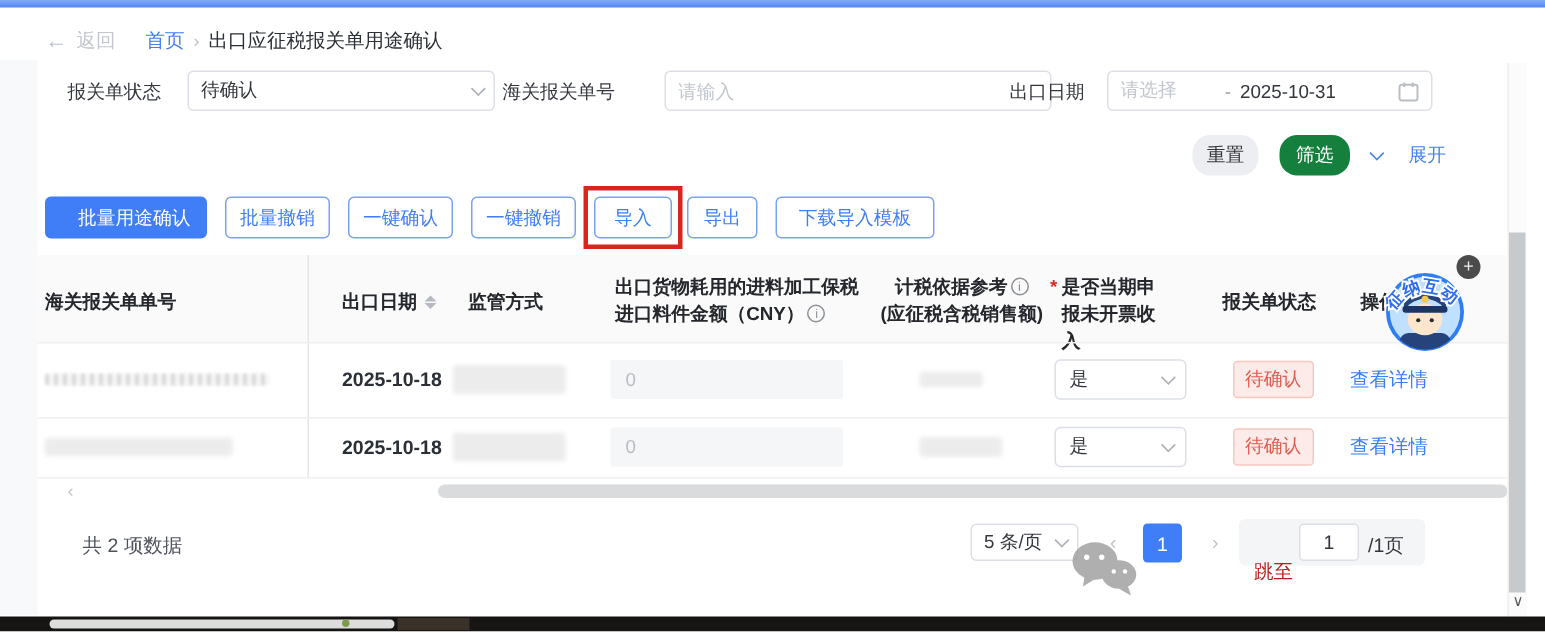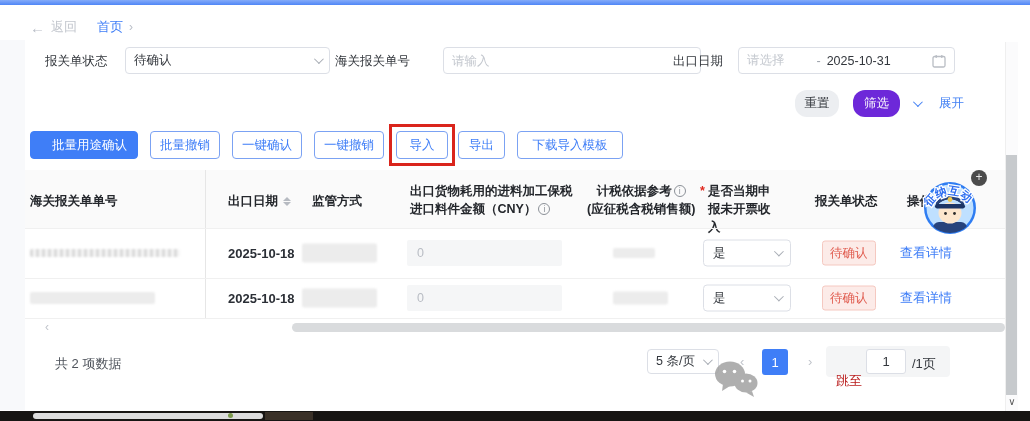--- a/index.html
+++ b/index.html
@@ -33,21 +33,21 @@
   .date-range { left:738px; width:217px; padding:0 8px; gap:6px; }
   .ph { color:#c3c7ce; }
   .date-sep { color:#9aa0a8; margin-left:26px; }
   .date-end { color:#33373d; }
   .chev { width:7px; height:7px; border-right:1.5px solid #a8adb5; border-bottom:1.5px solid #a8adb5; transform:rotate(45deg) translateY(-2px); display:inline-block; }
   .cal { margin-left:auto; }
 
   
   .btn { position:absolute; height:27px; border-radius:12px; font-size:12.5px; display:flex; align-items:center; justify-content:center; cursor:pointer; }
   .btn-reset { left:795px; top:90px; width:44px; background:#eceef1; color:#33373d; }
-  .btn-filter { left:853px; top:90px; width:47px; background:#6d28d9; color:#fff; }
+  .btn-filter { left:853px; top:90px; width:47px; background:#15803d; color:#fff; }
   .expand { position:absolute; left:913px; top:95px; color:#4381f4; font-size:12.5px; display:flex; align-items:center; gap:19px; cursor:pointer; }
   .expand .chev { border-color:#4381f4; }
 
   
   .tbtn { position:absolute; top:131px; height:28px; border-radius:4px; font-size:12.5px; display:flex; align-items:center; justify-content:center; cursor:pointer; border:1px solid #7ba2f3; background:#fff; color:#3f7ef7; }
   .tbtn.primary { background:#3f7ef7; border-color:#3f7ef7; color:#fff;padding-left:11px; }
   .tb1 { left:30px;  width:108px; }
   .tb2 { left:150px; width:70px; }
   .tb3 { left:232px; width:70px;text-align:right; }
   .tb4 { left:314px; width:70px; }
@@ -139,20 +139,21 @@
 <div class="screen">
 
   <div class="top-strip"></div>
   <div class="left-gutter"></div>
 
   <div class="breadcrumb">
     <span class="back-arrow">←</span>
     <span class="back-label">返回</span>
     <span class="bc-home">首页</span>
     <span class="bc-sep">›</span>
+    <span class="bc-cur">出口应征税报关单用途确认</span>
   </div>
 
   <span class="flabel lab-status">报关单状态</span>
   <div class="box sel-status">
     <span>待确认</span>
     <span class="chev"></span>
   </div>
 
   <span class="flabel lab-customs">海关报关单号</span>
   <div class="box inp-customs">

